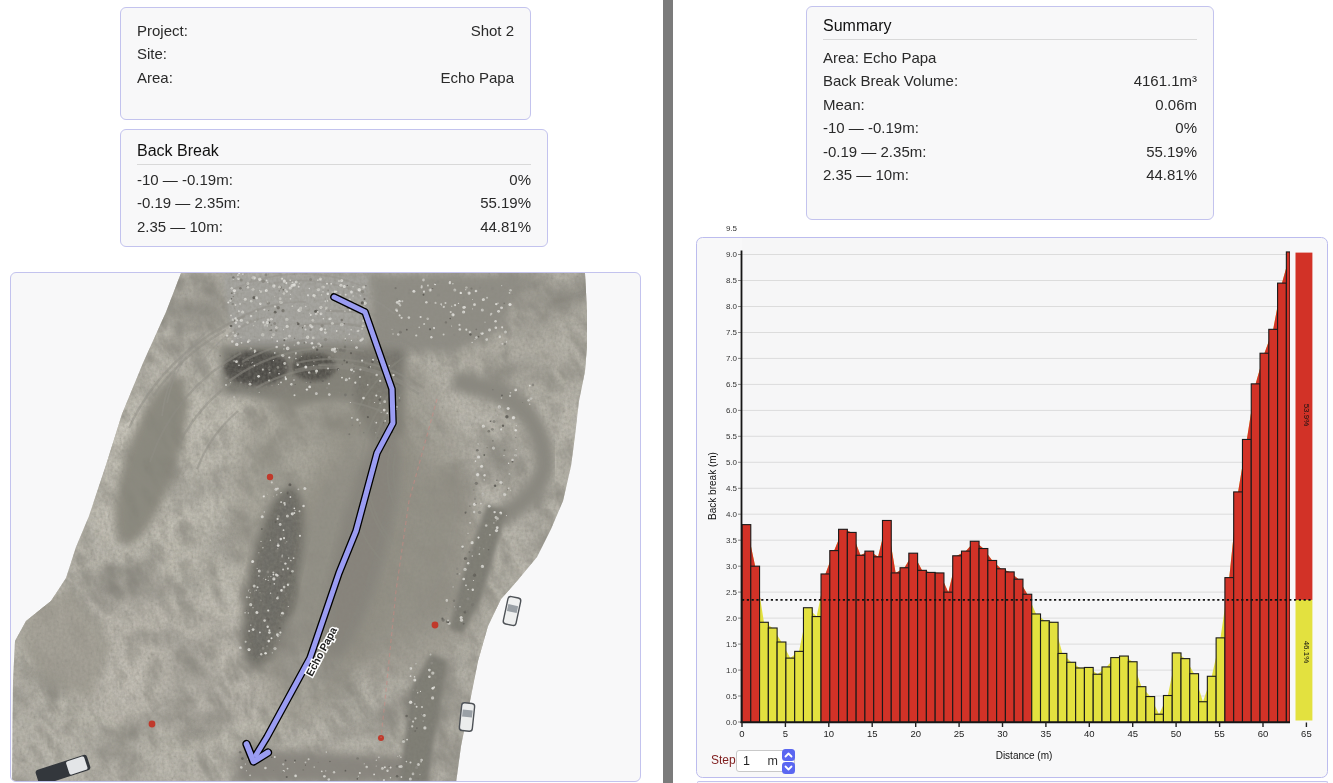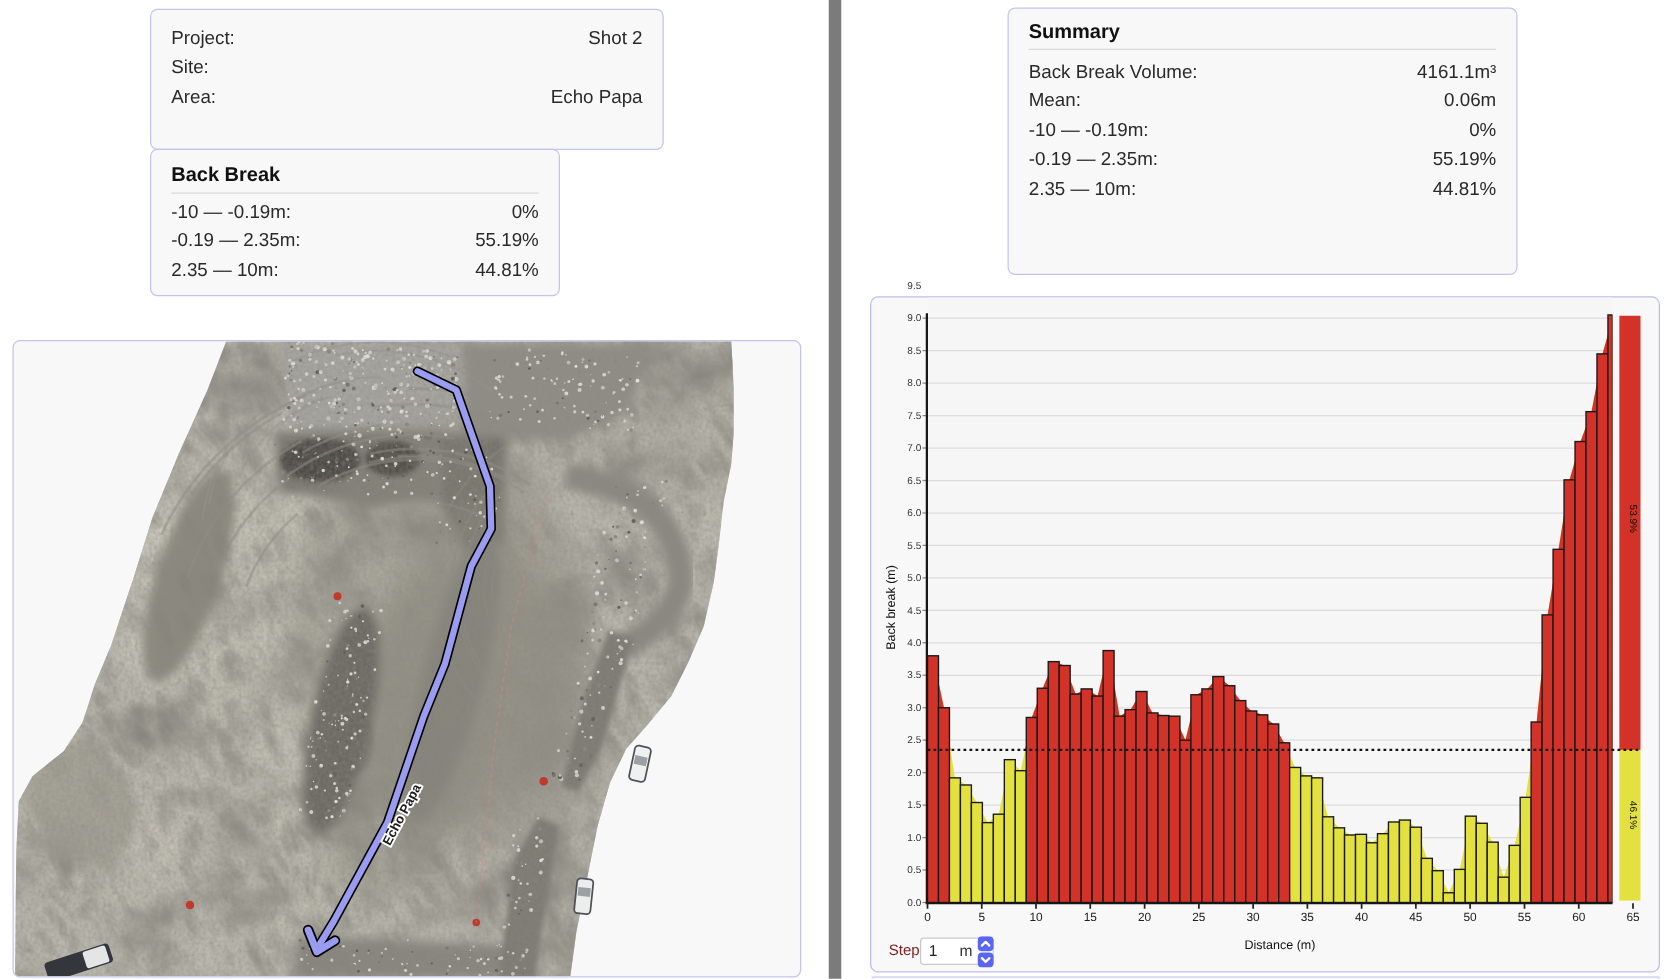--- a/index.html
+++ b/index.html
@@ -1,53 +1,57 @@
 <!DOCTYPE html>
 <html><head><meta charset="utf-8"><title>Backbreak</title>
 <style>
 * { margin:0; padding:0; box-sizing:border-box; }
 html,body { width:1333px; height:783px; background:#fff; font-family:"Liberation Sans", sans-serif; color:#2a2a2a; overflow:hidden; }
 .card { position:absolute; background:#f8f8f9; border:1px solid #c3c3ee; border-radius:6px; }
 .row { display:flex; justify-content:space-between; font-size:15px; line-height:23.4px; }
-.ttl { font-size:16px; font-weight:bold; color:#111; }
+.ttl { font-size:16px; font-weight:normal; color:#111; }
 .hr { border-bottom:1px solid #d9d9d9; margin:4px 0 3px 0; }
 </style></head>
 <body>
 <div class="card" style="left:120px;top:7px;width:411px;height:113px;padding:11px 16px 0 16px">
     <div class="row">
       <span>Project:</span>
       <span>Shot 2</span>
     </div>
     <div class="row">
       <span>Site:</span>
     </div>
     <div class="row">
       <span>Area:</span>
       <span>Echo Papa</span>
     </div>
   </div>
-<div class="card" style="left:120px;top:119px;width:328px;height:118px;padding:12px 16px 0 16px">
+<div class="card" style="left:120px;top:129px;width:428px;height:118px;padding:12px 16px 0 16px">
   <div class="ttl">Back Break</div>
     <div class="hr"></div>
     <div class="row">
       <span>-10 — -0.19m:</span>
       <span>0%</span>
     </div>
     <div class="row">
       <span>-0.19 — 2.35m:</span>
       <span>55.19%</span>
     </div>
     <div class="row">
       <span>2.35 — 10m:</span>
       <span>44.81%</span>
     </div>
   </div>
 <div class="card" style="left:806px;top:6px;width:408px;height:214px;padding:10px 16px 0 16px">
   <div class="ttl">Summary</div>
     <div class="hr" style="margin-bottom:6px"></div>
+    <div class="row">
+      <span>Area: Echo Papa</span>
+      <span></span>
+    </div>
     <div class="row">
       <span>Back Break Volume:</span>
       <span>4161.1m³</span>
     </div>
     <div class="row">
       <span>Mean:</span>
       <span>0.06m</span>
     </div>
     <div class="row">
       <span>-10 — -0.19m:</span>

